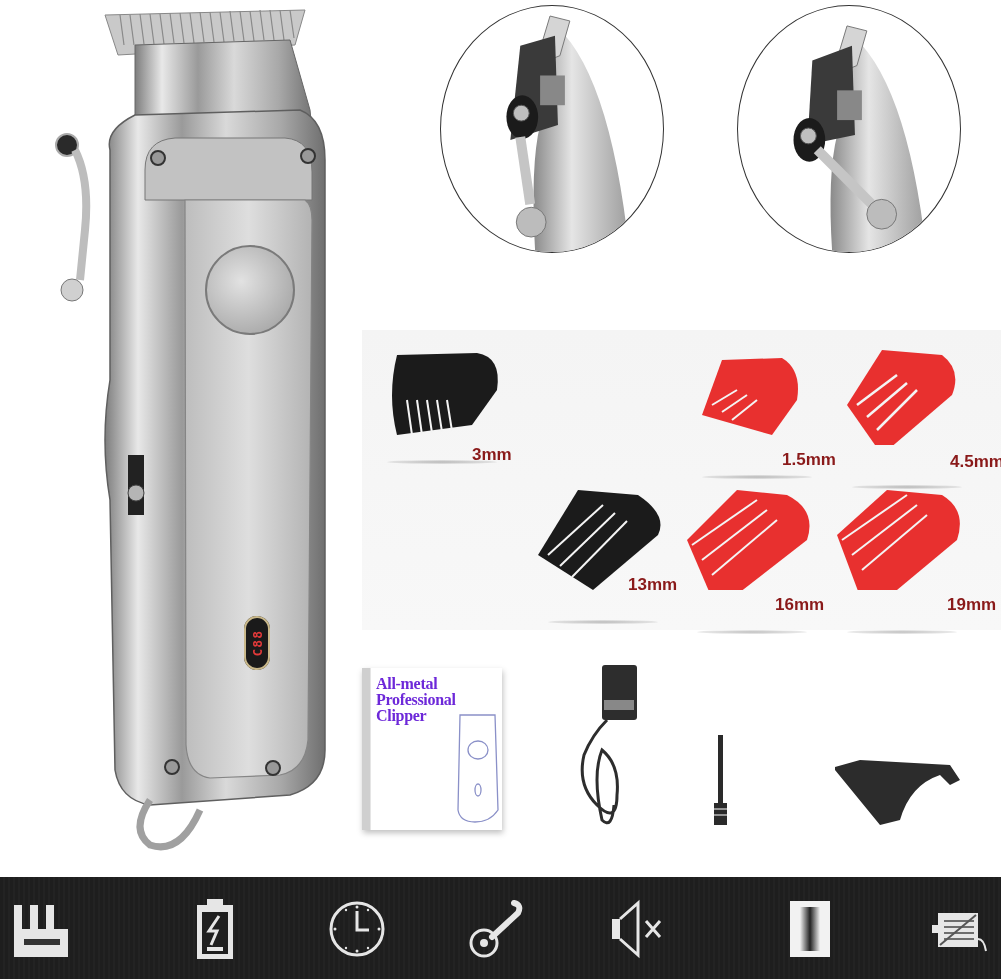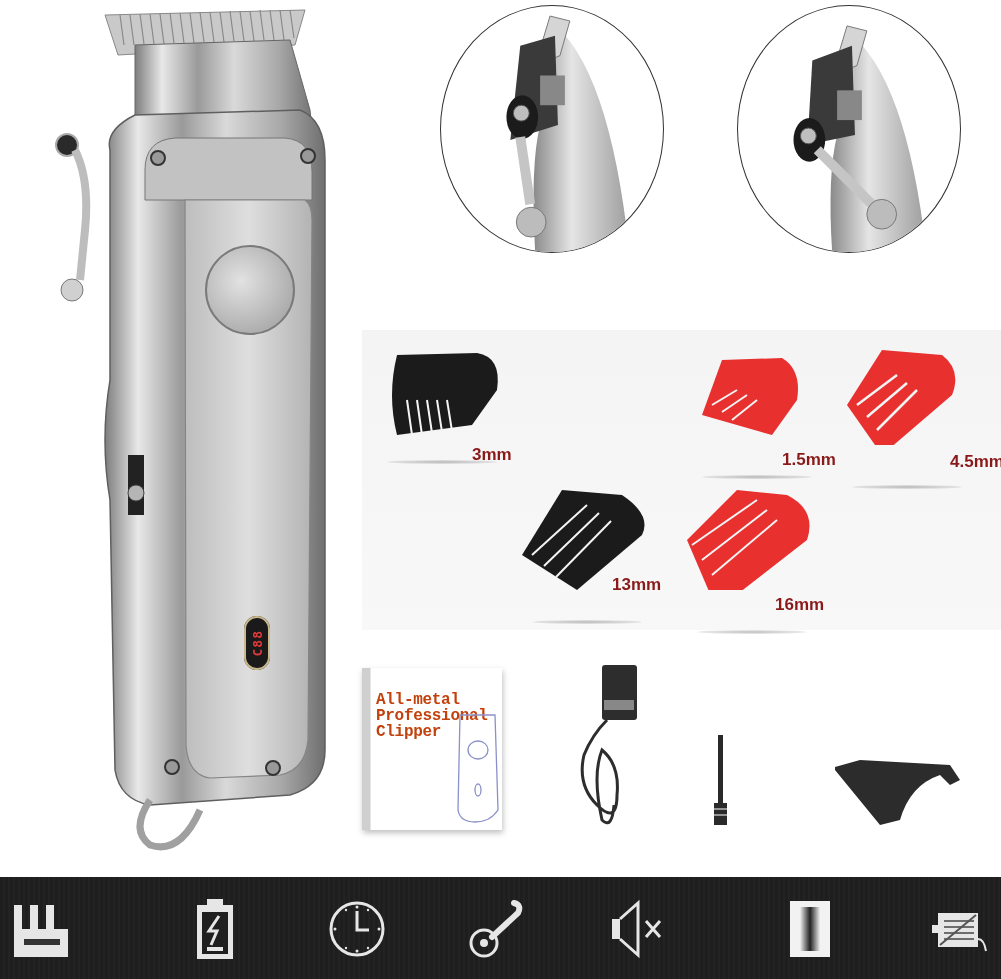--- a/index.html
+++ b/index.html
@@ -25,22 +25,22 @@
                  background: linear-gradient(180deg, #f4f4f4, #f8f8f8); }
   .comb { position: absolute; width: 150px; height: 130px; }
   .comb svg { position: absolute; left: 0; top: 0; width: 130px; height: 100px; }
   .comb .shadow { position: absolute; left: 10px; width: 110px; height: 4px; border-radius: 50%;
                   background: radial-gradient(ellipse, rgba(0,0,0,0.25), rgba(0,0,0,0)); }
   .comb-label { position: absolute; font-family: "Liberation Sans", sans-serif; font-size: 17px; font-weight: bold; color: #8a1a1a; white-space: nowrap; }
 
   
   .manual { position: absolute; left: 362px; top: 668px; width: 140px; height: 162px; background: #fff;
             border-left: 8px solid #cfcfcf; box-shadow: 1px 3px 6px rgba(0,0,0,0.25), inset 1px 0 0 #e5e5e5; }
-  .manual-title { position: absolute; left: 6px; top: 24px; font-family: Liberation Mono, monospace; font-weight: bold;
-                  font-size: 16px; line-height: 16px; color: #c2410c; letter-spacing: -0.3px; }
+  .manual-title { position: absolute; left: 6px; top: 8px; font-family: Liberation Serif, serif; font-weight: bold;
+                  font-size: 16px; line-height: 16px; color: #6d28d9; letter-spacing: -0.3px; }
   .manual svg { position: absolute; left: 80px; top: 42px; width: 55px; height: 115px; }
 
   .acc { position: absolute; }
   .acc svg { width: 100%; height: 100%; display: block; }
   .adapter { left: 572px; top: 655px; width: 80px; height: 180px; }
   .brush { left: 712px; top: 735px; width: 16px; height: 92px; }
   .guard { left: 830px; top: 755px; width: 130px; height: 72px; }
 
   
   .feature-bar { position: absolute; left: 0; top: 877px; width: 1001px; height: 102px;
@@ -191,21 +191,21 @@
       <g stroke="#f4f4f4" stroke-width="2.5">
           <line x1="15" y1="60" x2="55" y2="30"></line>
           <line x1="25" y1="72" x2="65" y2="38"></line>
           <line x1="35" y1="85" x2="75" y2="45"></line>
         </g>
     </svg>
     <div class="shadow" style="top:140px;"></div>
     <div class="comb-label" style="left:108px; top:107px;">4.5mm</div>
   </div>
 
-  <div class="comb" style="left:160px; top:160px;text-decoration:underline;">
+  <div class="comb" style="left:176px; top:160px;text-decoration:underline;">
     <svg viewBox="0 0 130 100">
       <path d="M40 0 L100 5 Q130 25 120 45 L55 100 L0 65 Z" fill="#1b1b1b"></path>
       <g stroke="#f4f4f4" stroke-width="2">
           <line x1="10" y1="65" x2="65" y2="15"></line>
           <line x1="22" y1="76" x2="77" y2="23"></line>
           <line x1="34" y1="87" x2="89" y2="31"></line>
         </g>
     </svg>
     <div class="shadow" style="top:130px;"></div>
     <div class="comb-label" style="left:90px; top:85px;">13mm</div>
@@ -214,20 +214,32 @@
     <svg viewBox="0 0 130 100">
       <path d="M50 0 L100 5 Q130 20 120 50 L30 120 L0 50 Z" fill="#e8302f"></path>
       <g stroke="#f4f4f4" stroke-width="2">
           <line x1="5" y1="55" x2="70" y2="10"></line>
           <line x1="15" y1="70" x2="80" y2="20"></line>
           <line x1="25" y1="85" x2="90" y2="30"></line>
         </g>
     </svg>
     <div class="shadow" style="top:140px;"></div>
     <div class="comb-label" style="left:88px; top:105px;text-align:right;">16mm</div>
+  </div>
+  <div class="comb" style="left:475px; top:160px;">
+    <svg viewBox="0 0 130 100">
+      <path d="M50 0 L105 5 Q130 20 120 50 L30 125 L0 45 Z" fill="#e8302f"></path>
+      <g stroke="#f4f4f4" stroke-width="2">
+          <line x1="5" y1="50" x2="70" y2="5"></line>
+          <line x1="15" y1="65" x2="80" y2="15"></line>
+          <line x1="25" y1="80" x2="90" y2="25"></line>
+        </g>
+    </svg>
+    <div class="shadow" style="top:140px;"></div>
+    <div class="comb-label" style="left:110px; top:105px;">19mm</div>
   </div>
 </div>
 
 <div class="manual">
   <div class="manual-title">
     <div>All-metal</div>
     <div>Professional</div>
     <div>Clipper</div>
   </div>
   <svg viewBox="0 0 55 115">

